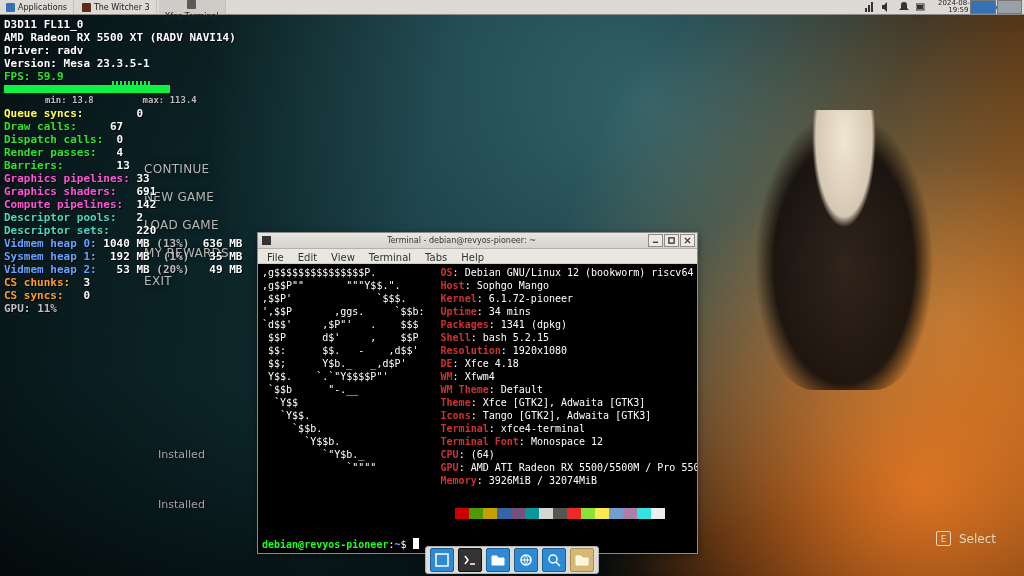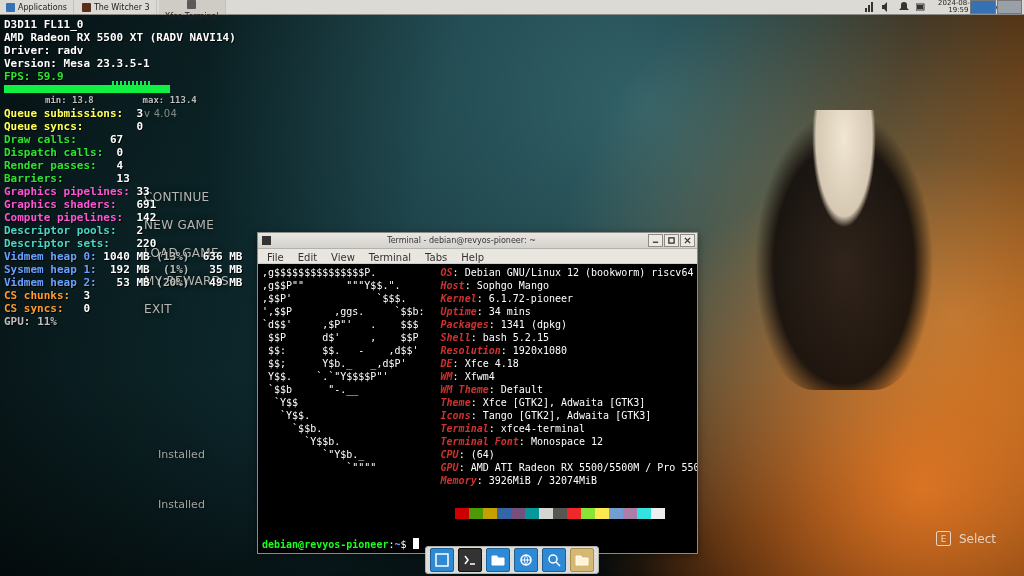--- a/index.html
+++ b/index.html
@@ -62,21 +62,21 @@
   .titlebar .ttl{flex:1;text-align:center;}
   .titlebar .btns{display:flex;gap:1px;margin-right:2px;}
   .titlebar .wb{width:13px;height:11px;border:1px solid #8e8b86;background:#ece9e3;display:flex;align-items:center;justify-content:center;}
   .titlebar .wb svg{width:7px;height:7px;stroke:#333;stroke-width:1.5;fill:none;}
   .menubar{height:14px;background:#e9e6e0;border-bottom:1px solid #cfccc6;display:flex;align-items:flex-end;font-size:10px;color:#333;padding-left:2px;}
   .menubar span{padding:0 7px;}
   .termbody{flex:1;background:#000;font-family:var(--mono);font-size:10px;line-height:13px;color:#fff;overflow:hidden;position:relative;}
   .nfwrap{display:flex;gap:16px;padding:2px 4px;}
   .ascii{white-space:pre;color:#fff;font-size:10px;line-height:13px;}
   .nf{white-space:nowrap;}
-  .nf .k{color:#cc3230;font-weight:bold;font-style:italic;}
+  .nf .k{color:#cc3230;font-weight:bold;}
   .nf .v{color:#fff;}
   .palette{display:flex;margin-top:8px;}
   .palette div{width:14px;height:11px;}
   .prompt{position:absolute;left:4px;bottom:2px;white-space:pre;}
   .prompt .u{color:#1cff1c;font-weight:bold;}
   .prompt .p{color:#6aa6ff;font-weight:bold;}
   .prompt .cur{display:inline-block;width:6px;height:11px;background:#fff;vertical-align:-1px;}
   
   .dock{position:absolute;left:50%;bottom:2px;transform:translateX(-50%);height:26px;background:rgba(240,239,234,.92);border:1px solid #b4b1ab;border-radius:3px;display:flex;align-items:center;padding:0 4px;gap:4px;z-index:40;}
   .dock .ditem{width:22px;height:22px;background:#2f8ad6;border:1px solid #1d5e93;border-radius:2px;display:flex;align-items:center;justify-content:center;}
@@ -138,41 +138,39 @@
   </div>
 
   <div class="hud">
     <div class="line wht">D3D11 FL11_0</div>
     <div class="line wht">AMD Radeon RX 5500 XT (RADV NAVI14)</div>
     <div class="line wht">Driver: radv</div>
     <div class="line wht">Version: Mesa 23.3.5-1</div>
     <div class="line"><span class="grn">FPS: </span><span class="grn">59.9</span></div>
     <div class="fpsbar"></div>
     <div class="line" style="font-size:9px;margin-left:41px;"><span class="gry">min: 13.8</span><span class="gry">         </span><span class="gry">max: 113.4</span></div>
-    <div class="line"><span class="ylw">Queue submissions:</span><span>  </span><span class="wht">3</span></div>
     <div class="line"><span class="ylw">Queue syncs:</span><span>        </span><span class="wht">0</span></div>
     <div class="line"><span class="grn">Draw calls:</span><span>     </span><span class="wht">67</span></div>
     <div class="line"><span class="grn">Dispatch calls:</span><span>  </span><span class="wht">0</span></div>
     <div class="line"><span class="grn">Render passes:</span><span>   </span><span class="wht">4</span></div>
     <div class="line"><span class="grn">Barriers:</span><span>        </span><span class="wht">13</span></div>
     <div class="line"><span class="mag">Graphics pipelines:</span><span> </span><span class="wht">33</span></div>
     <div class="line"><span class="mag">Graphics shaders:</span><span>   </span><span class="wht">691</span></div>
     <div class="line"><span class="mag">Compute pipelines:</span><span>  </span><span class="wht">142</span></div>
     <div class="line"><span class="cyn">Descriptor pools:</span><span>   </span><span class="wht">2</span></div>
     <div class="line"><span class="cyn">Descriptor sets:</span><span>    </span><span class="wht">220</span></div>
     <div class="line"><span class="blu">Vidmem heap 0:</span><span> </span><span class="wht">1040 MB</span><span> </span><span class="gry">(13%)</span><span>  </span><span class="wht">636 MB</span></div>
     <div class="line"><span class="blu">Sysmem heap 1:</span><span>  </span><span class="wht">192 MB</span><span>  </span><span class="gry">(1%)</span><span>   </span><span class="wht">35 MB</span></div>
     <div class="line"><span class="blu">Vidmem heap 2:</span><span>   </span><span class="wht">53 MB</span><span> </span><span class="gry">(20%)</span><span>   </span><span class="wht">49 MB</span></div>
     <div class="line"><span class="orn">CS chunks:</span><span>  </span><span class="wht">3</span></div>
     <div class="line"><span class="orn">CS syncs:</span><span>   </span><span class="wht">0</span></div>
     <div class="line"><span class="gry">GPU:</span><span> </span><span class="gry">11%</span></div>
   </div>
 
   <div class="wmenu">
-    <div class="ver">v 4.04</div>
     <div style="height:55px"></div>
     <div>CONTINUE</div>
     <div>NEW GAME</div>
     <div>LOAD GAME</div>
     <div>MY REWARDS</div>
     <div>EXIT</div>
   </div>
   <div class="installed one">Installed</div>
   <div class="installed two">Installed</div>
   <div class="select">

